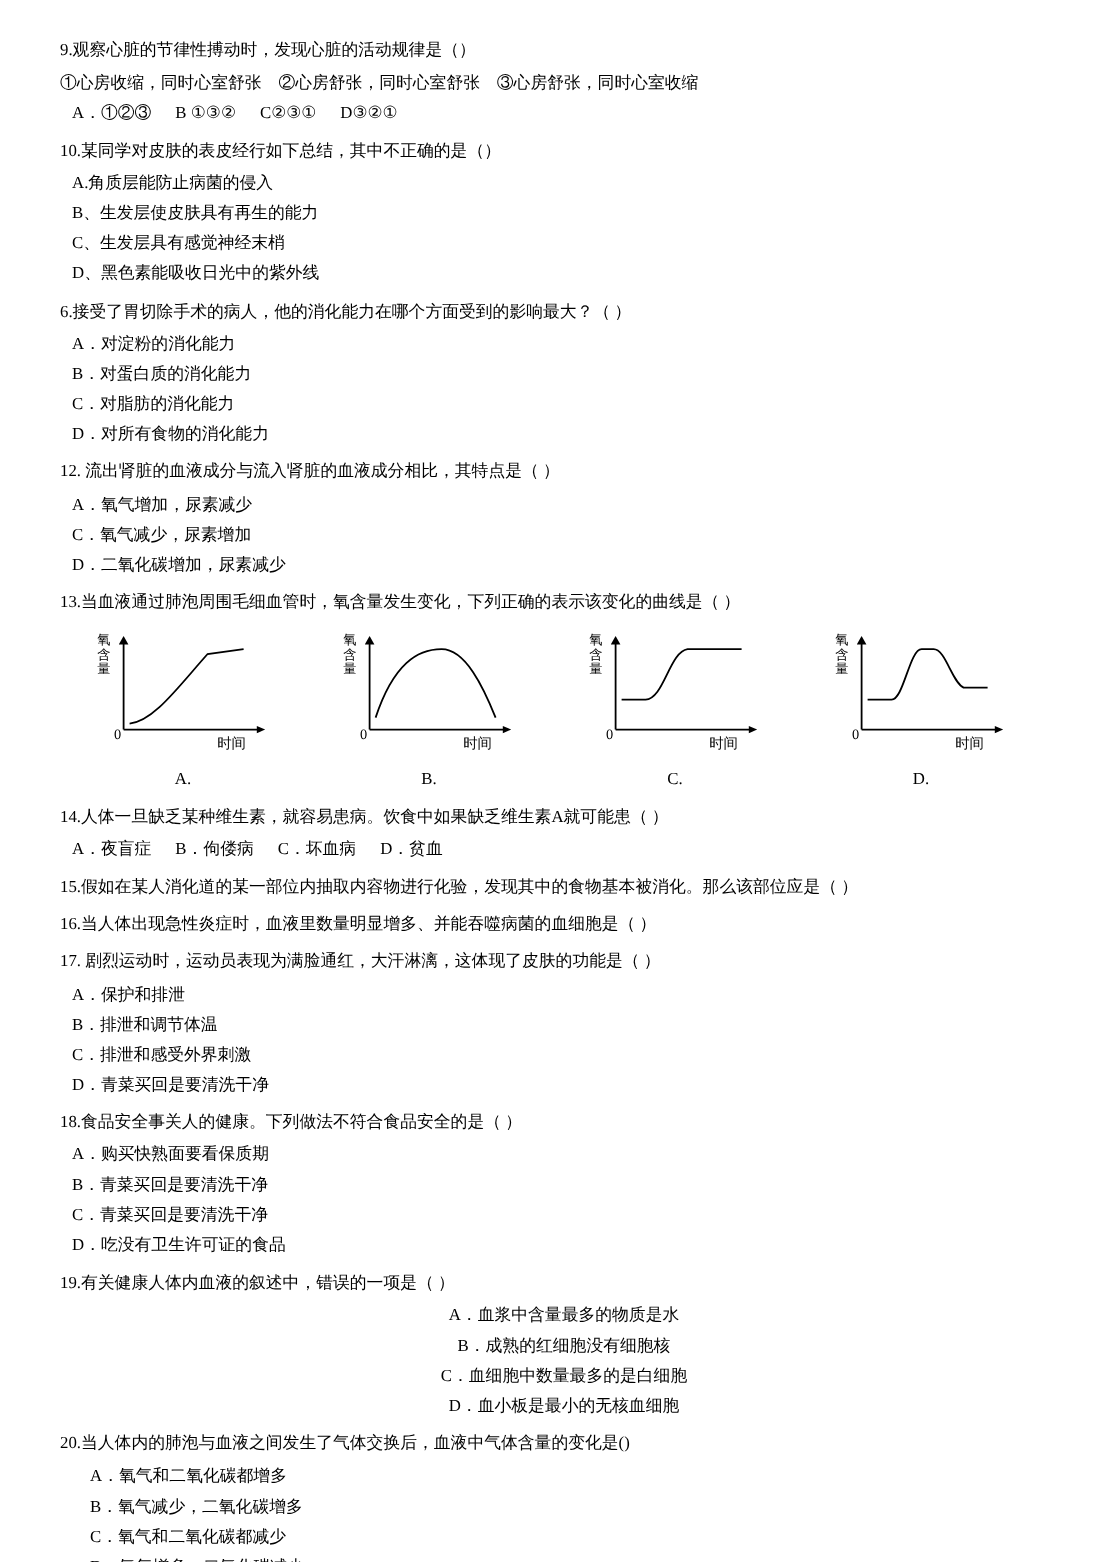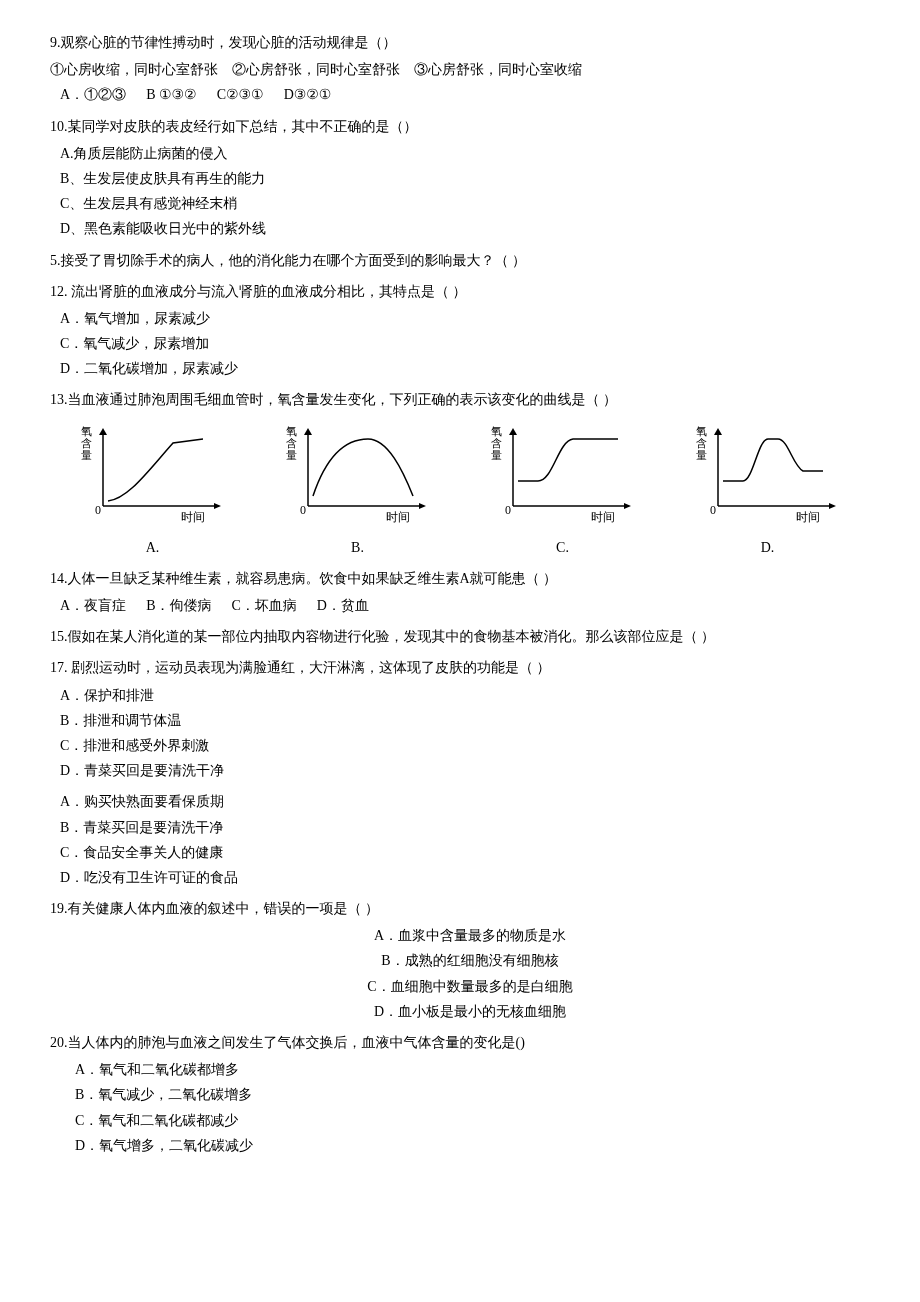--- a/index.html
+++ b/index.html
@@ -72,21 +72,27 @@
   <div class="question-title">10.某同学对皮肤的表皮经行如下总结，其中不正确的是（）</div>
   <div class="options-row-2col">
     <span class="option">A.角质层能防止病菌的侵入</span>
     <span class="option">B、生发层使皮肤具有再生的能力</span>
     <span class="option">C、生发层具有感觉神经末梢</span>
     <span class="option">D、黑色素能吸收日光中的紫外线</span>
   </div>
 </div>
 
 <div class="question-block">
-  <div class="question-title">5.接受了胃切除手术的病人，他的消化能力在哪个方面受到的影响最大？（  ）</div>
+  <div class="question-title">6.接受了胃切除手术的病人，他的消化能力在哪个方面受到的影响最大？（  ）</div>
+  <div class="options-row-2col">
+    <span class="option">A．对淀粉的消化能力</span>
+    <span class="option">B．对蛋白质的消化能力</span>
+    <span class="option">C．对脂肪的消化能力</span>
+    <span class="option">D．对所有食物的消化能力</span>
+  </div>
 </div>
 
 <div class="question-block">
   <div class="question-title">12. 流出肾脏的血液成分与流入肾脏的血液成分相比，其特点是（    ）</div>
   <div class="options-row-2col">
     <span class="option">A．氧气增加，尿素减少</span>
     <span class="option">C．氧气减少，尿素增加</span>
     <span class="option">D．二氧化碳增加，尿素减少</span>
   </div>
 </div>
@@ -180,37 +186,39 @@
     <span class="option">C．坏血病</span>
     <span class="option">D．贫血</span>
   </div>
 </div>
 
 <div class="question-block">
   <div class="question-title">15.假如在某人消化道的某一部位内抽取内容物进行化验，发现其中的食物基本被消化。那么该部位应是（  ）</div>
 </div>
 
 <div class="question-block">
+  <div class="question-title">16.当人体出现急性炎症时，血液里数量明显增多、并能吞噬病菌的血细胞是（  ）</div>
 </div>
 
 <div class="question-block">
   <div class="question-title">17. 剧烈运动时，运动员表现为满脸通红，大汗淋漓，这体现了皮肤的功能是（    ）</div>
   <div class="options-row-2col">
     <span class="option">A．保护和排泄</span>
     <span class="option">B．排泄和调节体温</span>
     <span class="option">C．排泄和感受外界刺激</span>
     <span class="option">D．青菜买回是要清洗干净</span>
   </div>
 </div>
 
 <div class="question-block">
+  <div class="question-title">18.食品安全事关人的健康。下列做法不符合食品安全的是（  ）</div>
   <div class="options-row-2col">
     <span class="option">A．购买快熟面要看保质期</span>
     <span class="option">B．青菜买回是要清洗干净</span>
-    <span class="option">C．食品安全事关人的健康</span>
+    <span class="option">C．青菜买回是要清洗干净</span>
     <span class="option">D．吃没有卫生许可证的食品</span>
   </div>
 </div>
 
 <div class="question-block">
   <div class="question-title">19.有关健康人体内血液的叙述中，错误的一项是（  ）</div>
   <div class="options-row-2col" style="margin-left:20px;text-align:center;">
     <span class="option">A．血浆中含量最多的物质是水</span>
     <span class="option">B．成熟的红细胞没有细胞核</span>
     <span class="option">C．血细胞中数量最多的是白细胞</span>

